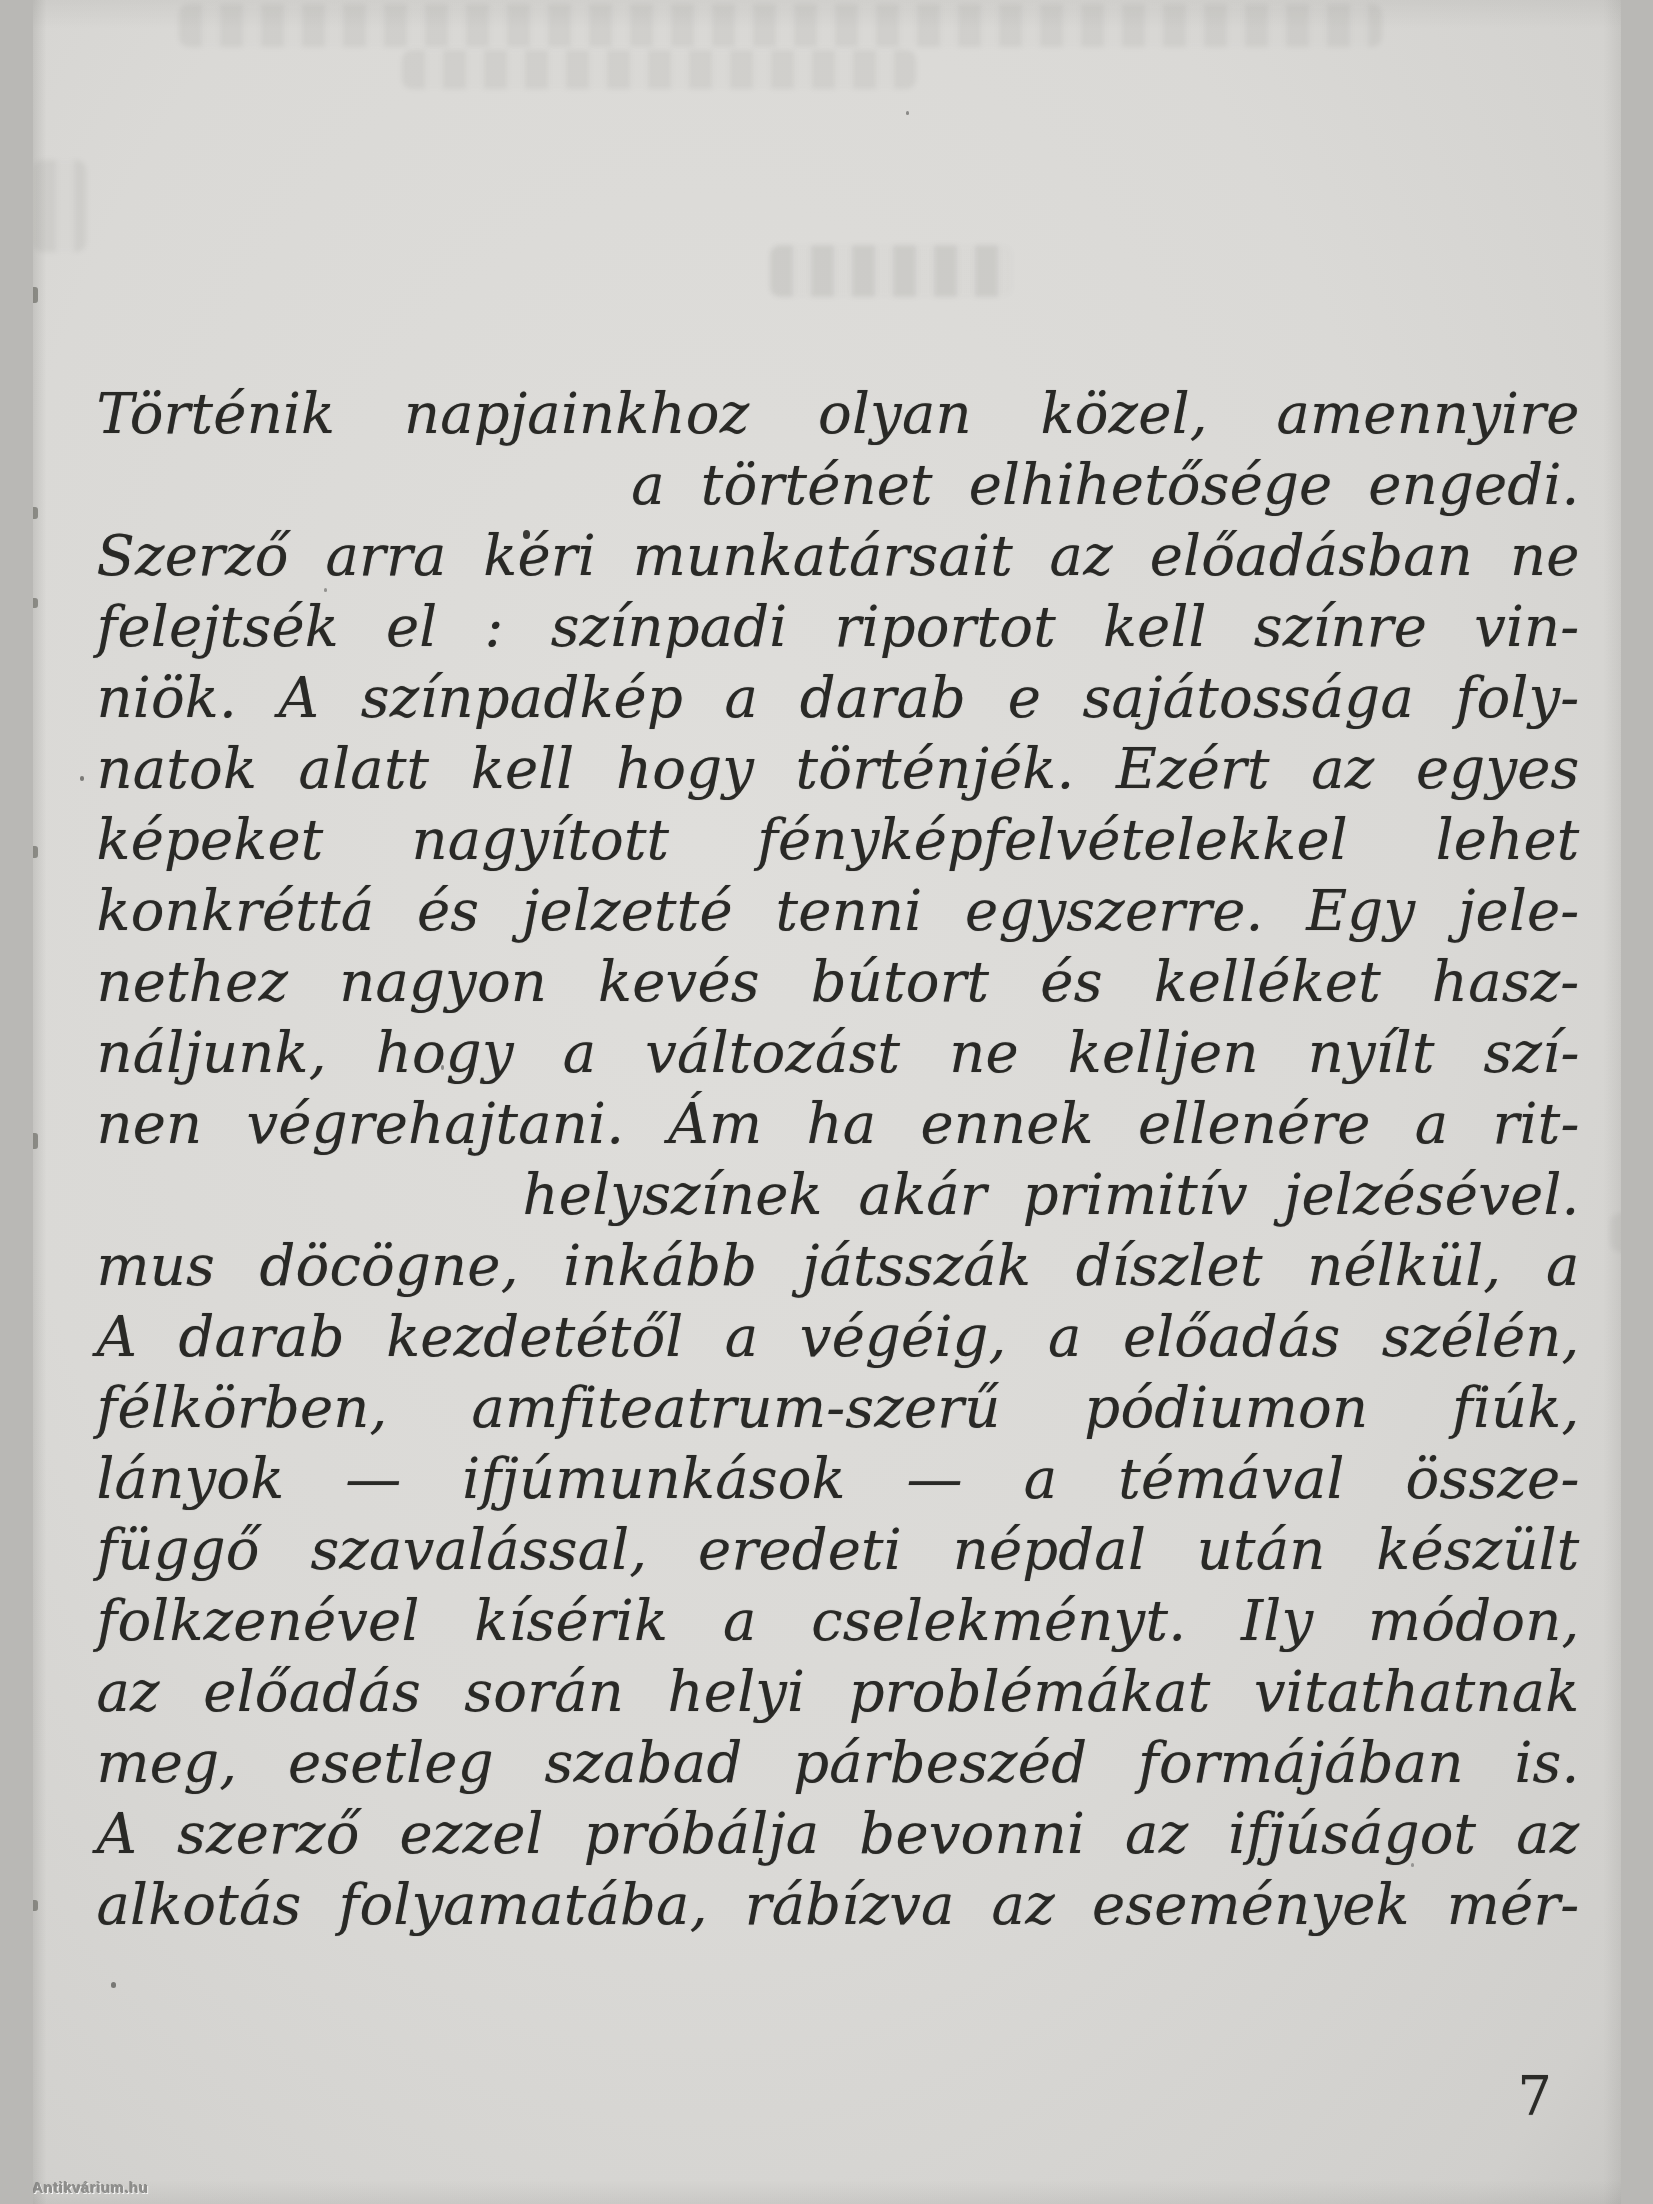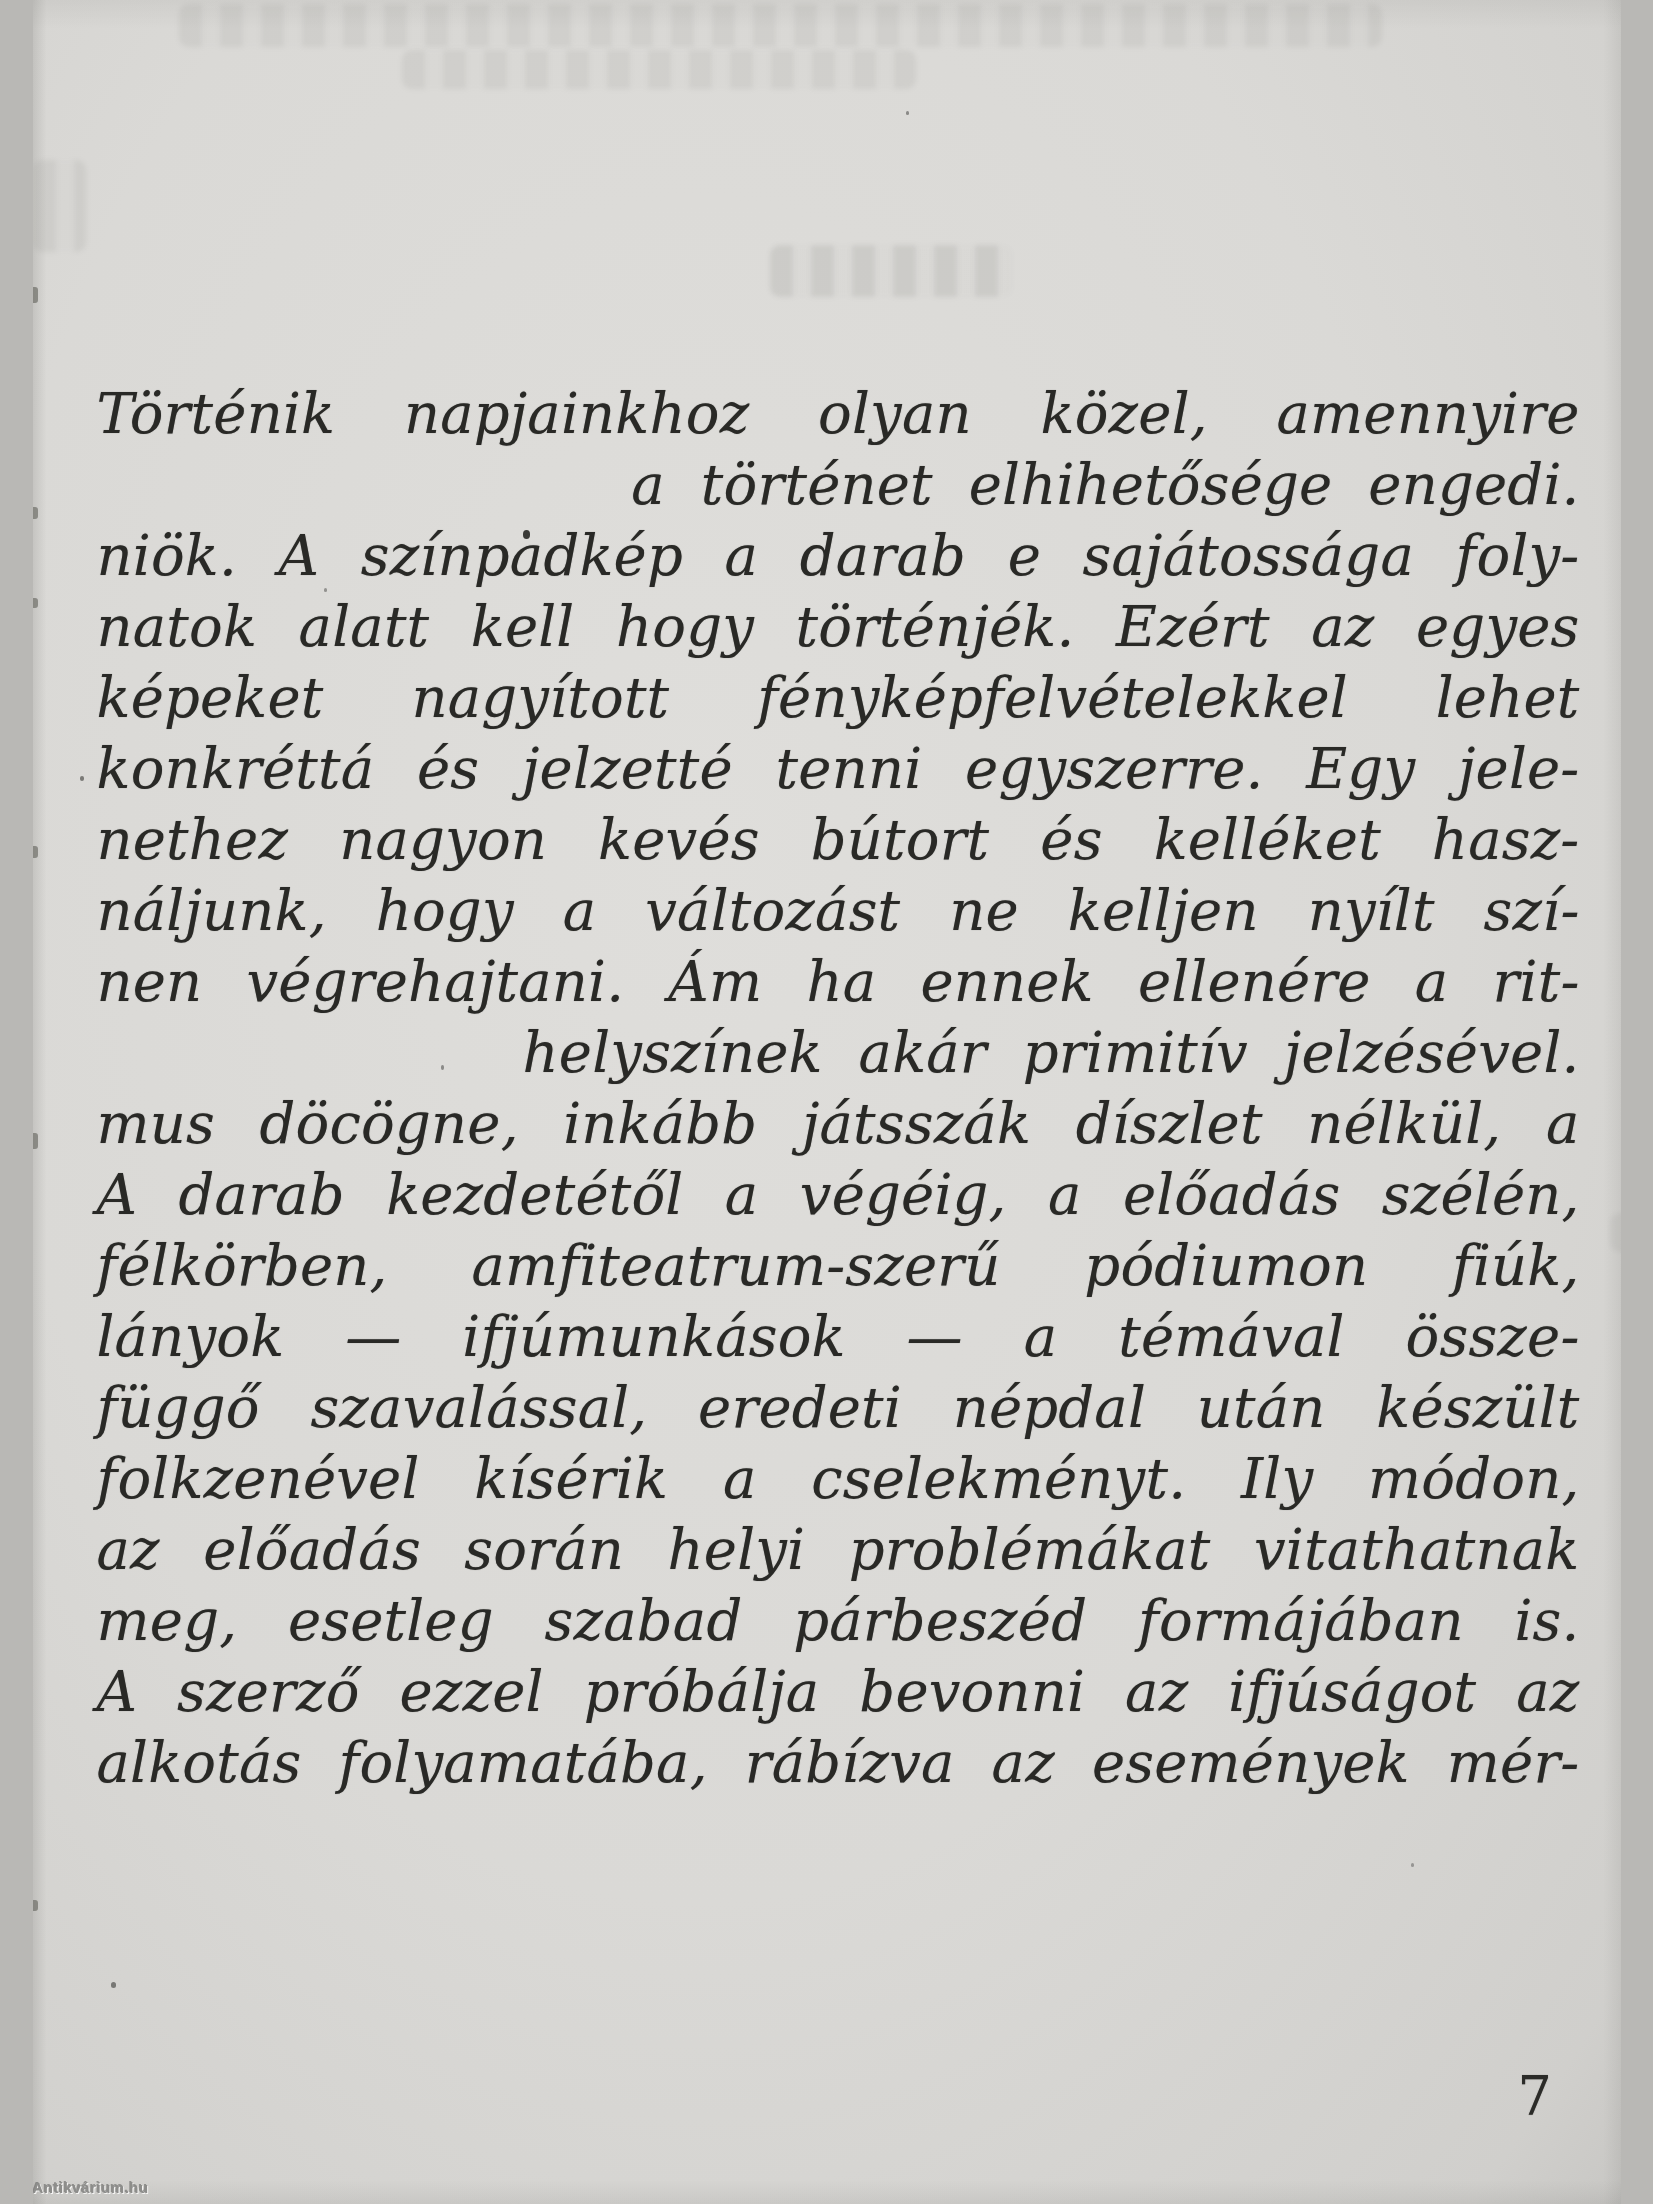--- a/index.html
+++ b/index.html
@@ -94,20 +94,22 @@
   <div class="ghost v" style="left:1606px; top:1029px; width:48px; height:311px; opacity:0.35;"></div>
   <div class="ghost" style="left:1577px; top:1213px; width:68px; height:39px; opacity:0.45;"></div>
   <div class="ghost v" style="left:1601px; top:1456px; width:52px; height:252px; opacity:0.3;"></div>
 
   <div class="text-column">
       <div>
         <div class="line j">Történik napjainkhoz olyan közel, amennyire</div>
         <div class="line last">a történet elhihetősége engedi.</div>
       </div>
       <div>
+        <div class="line j">Szerző arra kéri munkatársait az előadásban ne</div>
+        <div class="line j">felejtsék el : színpadi riportot kell színre vin-</div>
         <div class="line j">niök. A színpadkép a darab e sajátossága foly-</div>
         <div class="line j">natok alatt kell hogy történjék. Ezért az egyes</div>
         <div class="line j">képeket nagyított fényképfelvételekkel lehet</div>
         <div class="line j">konkréttá és jelzetté tenni egyszerre. Egy jele-</div>
         <div class="line j">nethez nagyon kevés bútort és kelléket hasz-</div>
         <div class="line j">náljunk, hogy a változást ne kelljen nyílt szí-</div>
         <div class="line j">nen végrehajtani. Ám ha ennek ellenére a rit-</div>
         <div class="line last">helyszínek akár primitív jelzésével.</div>
         <div class="line j">mus döcögne, inkább játsszák díszlet nélkül, a</div>
       </div>

